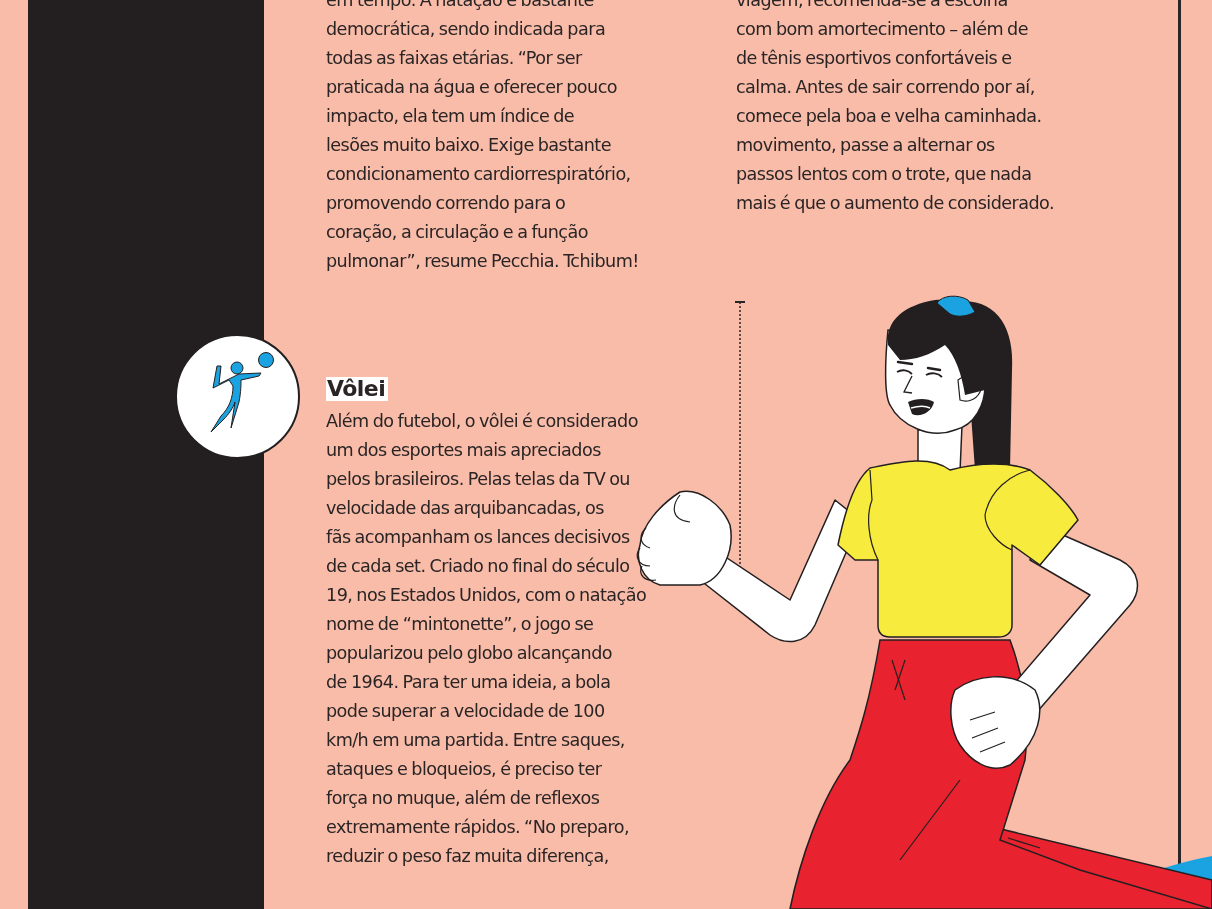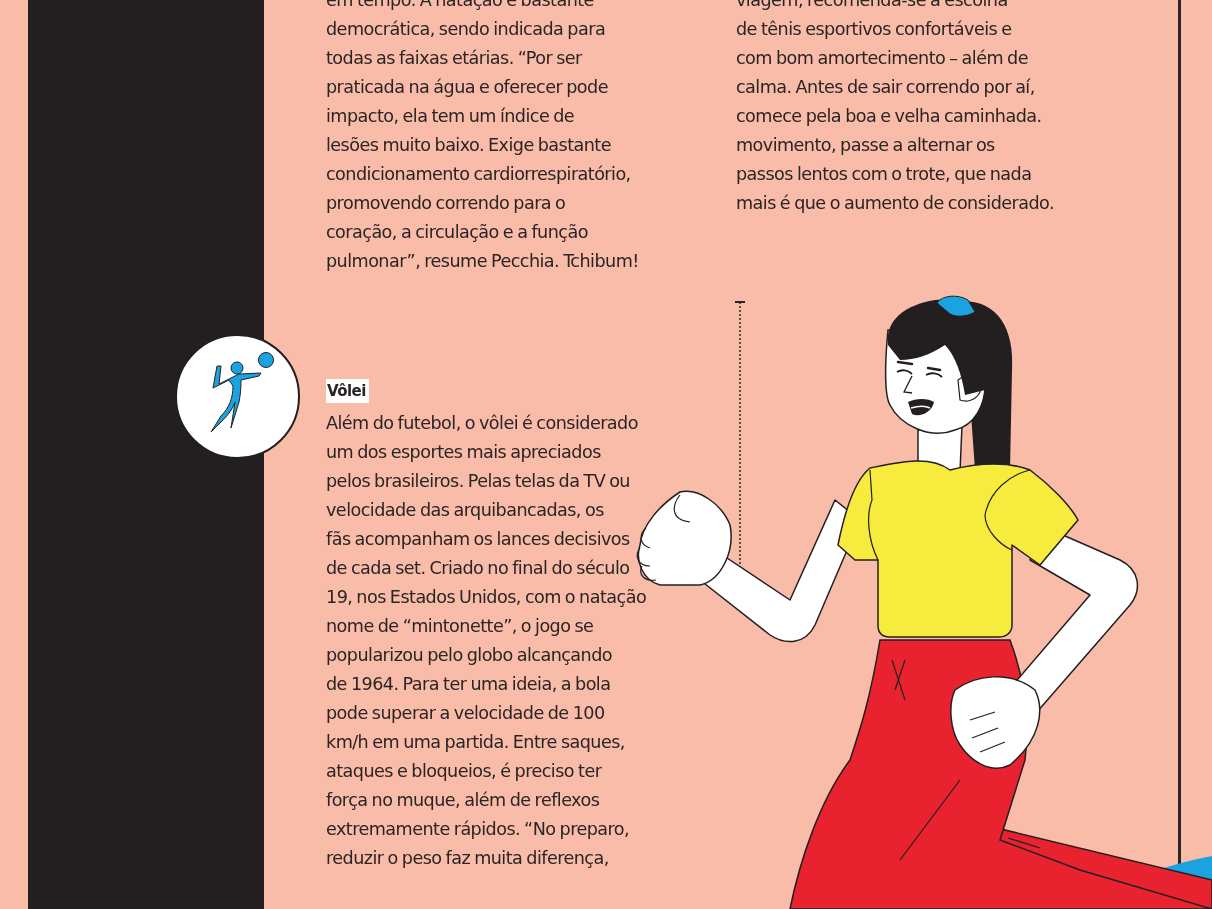--- a/index.html
+++ b/index.html
@@ -20,51 +20,51 @@
     .col {
       position: absolute; font-size: 17.6px; line-height: 29px;
       letter-spacing: -0.55px; word-spacing: -1px;
     }
     .col .line { display: block; white-space: nowrap; }
     .col-left-top { left: 326px; top: -14px; width: 340px; }
     .col-right-top { left: 736px; top: -14px; width: 340px; }
     .col-volei { left: 326px; top: 376px; width: 340px; }
     .section-title {
       display: inline-block; background: #ffffff; font-weight: bold;
-      padding: 0 3px 0 1px; line-height: 24px; font-size: 15px; margin-bottom: 6px;
+      padding: 0 3px 0 1px; line-height: 24px; font-size: 22px; margin-bottom: 6px;
     }
     .icon-circle {
       position: absolute; left: 175px; top: 334px; width: 121px; height: 121px;
       border-radius: 50%; background: #ffffff; border: 2px solid #231f20;
     }
     .illustration { position: absolute; left: 0; top: 0; width: 1212px; height: 909px; pointer-events: none; }
   </style>
 </head>
 <body>
 
 <div class="black-bar"></div>
 <div class="right-rule"></div>
 
 <div class="col col-left-top">
   <span class="line">em tempo. A natação é bastante</span>
   <span class="line">democrática, sendo indicada para</span>
   <span class="line">todas as faixas etárias. “Por ser</span>
-  <span class="line">praticada na água e oferecer pode</span>
+  <span class="line">praticada na água e oferecer pouco</span>
   <span class="line">impacto, ela tem um índice de</span>
   <span class="line">lesões muito baixo. Exige bastante</span>
   <span class="line">condicionamento cardiorrespiratório,</span>
   <span class="line">promovendo correndo para o</span>
   <span class="line">coração, a circulação e a função</span>
   <span class="line">pulmonar”, resume Pecchia. Tchibum!</span>
 </div>
 
 <div class="col col-right-top">
   <span class="line">viagem, recomenda-se a escolha</span>
+  <span class="line">com bom amortecimento – além de</span>
   <span class="line">de tênis esportivos confortáveis e</span>
-  <span class="line">com bom amortecimento – além de</span>
   <span class="line">calma. Antes de sair correndo por aí,</span>
   <span class="line">comece pela boa e velha caminhada.</span>
   <span class="line">movimento, passe a alternar os</span>
   <span class="line">passos lentos com o trote, que nada</span>
   <span class="line">mais é que o aumento de considerado.</span>
 </div>
 
 <div class="icon-circle">
   <svg width="121" height="121" viewBox="0 0 121 121">
     <circle cx="89" cy="24" r="7.5" fill="#1aa3e0" stroke="#231f20" stroke-width="1"></circle>

